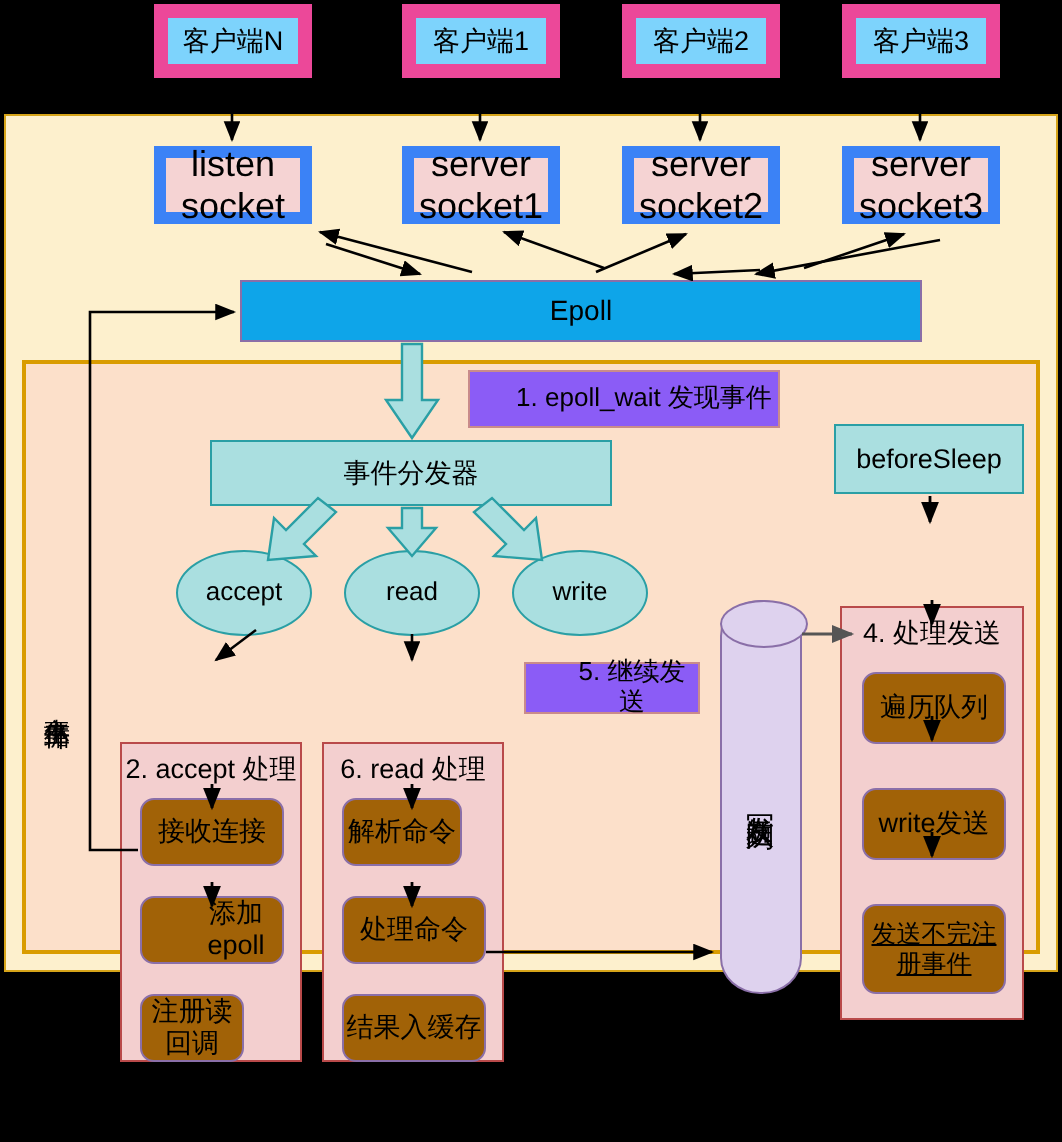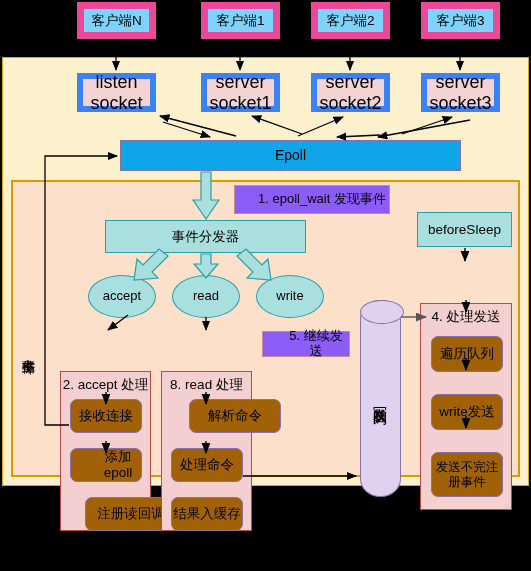--- a/index.html
+++ b/index.html
@@ -205,47 +205,47 @@
   </div>
 
   <div class="abs group-box" style="left:60px; top:331px; width:91px; height:160px;">
     <div class="group-title">2. accept 处理</div>
     <div class="abs node step-box" style="left:9px; top:27px; width:72px; height:34px;">
       <span>接收连接</span>
     </div>
     <div class="abs node step-box" style="left:9px; top:76px; width:72px; height:34px;padding-left:24px;">
       <span>添加 epoll</span>
     </div>
-    <div class="abs node step-box" style="left:24px; top:125px; width:92px; height:34px;text-align:center;">
+    <div class="abs node step-box" style="left:9px; top:125px; width:52px; height:34px;text-align:center;">
       <span>注册读回调</span>
     </div>
   </div>
 
   <div class="abs group-box" style="left:161px; top:331px; width:91px; height:160px;">
-    <div class="group-title">8. read 处理</div>
-    <div class="abs node step-box" style="left:27px; top:27px; width:92px; height:34px;">
+    <div class="group-title">6. read 处理</div>
+    <div class="abs node step-box" style="left:9px; top:27px; width:60px; height:34px;">
       <span>解析命令</span>
     </div>
     <div class="abs node step-box" style="left:9px; top:76px; width:72px; height:34px;">
       <span>处理命令</span>
     </div>
     <div class="abs node step-box" style="left:9px; top:125px; width:72px; height:34px;">
       <span>结果入缓存</span>
     </div>
   </div>
 
   <div class="abs group-box" style="left:420px; top:263px; width:92px; height:207px;">
     <div class="group-title">4. 处理发送</div>
     <div class="abs node step-box" style="left:10px; top:32px; width:72px; height:36px;">
       <span>遍历队列</span>
     </div>
     <div class="abs node step-box" style="left:10px; top:90px; width:72px; height:36px;">
       <span>write发送</span>
     </div>
-    <div class="abs node step-box" style="left:10px; top:148px; width:72px; height:45px; font-size:12.5px; padding:0 3px; text-align:center;">
+    <div class="abs node step-box" style="left:10px; top:148px; width:72px; height:45px; font-size:12.5px; padding:0 3px; text-align:center;text-decoration:underline;">
       <span>发送不完注册事件</span>
     </div>
   </div>
 
   <div class="abs cylinder" style="left:360px; top:300px; width:41px; height:197px;">
     <div class="cyl-top"></div>
     <span class="cyl-label" style="position:relative; z-index:2;">写发送队列</span>
   </div>
 
   <svg class="overlay" viewBox="0 0 531 571" xmlns="http://www.w3.org/2000/svg">

